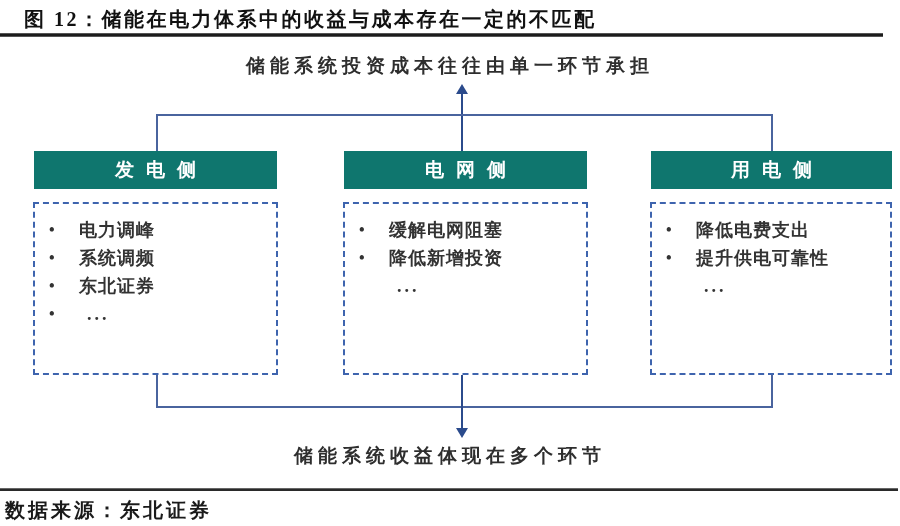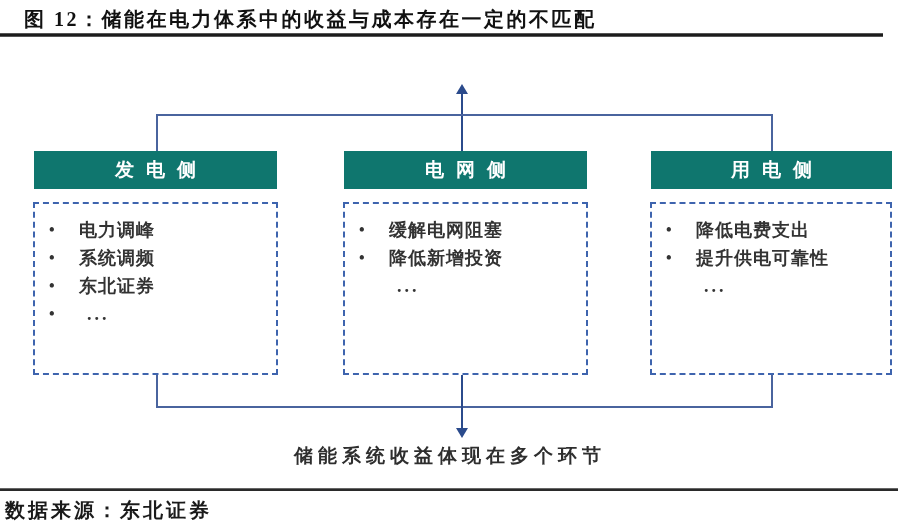--- a/index.html
+++ b/index.html
@@ -47,20 +47,21 @@
         letter-spacing:3px;white-space:nowrap;}
 </style>
 </head>
 <body>
 
 <div class="canvas">
 
   <div class="title">图 12：储能在电力体系中的收益与成本存在一定的不匹配</div>
   <div class="title-rule"></div>
 
+  <div class="caption top">储能系统投资成本往往由单一环节承担</div>
 
   <div class="tri up" style="left:456px;top:84px;"></div>
   <div class="vline shaft" style="left:461px;top:92px;height:59px;"></div>
 
   <div class="hline" style="left:156px;top:114px;width:617px;"></div>
   <div class="vline" style="left:156px;top:114px;height:38px;"></div>
   <div class="vline" style="left:771px;top:114px;height:38px;"></div>
 
   <div class="hdr c1">发电侧</div>
   <div class="hdr c3">用电侧</div>

